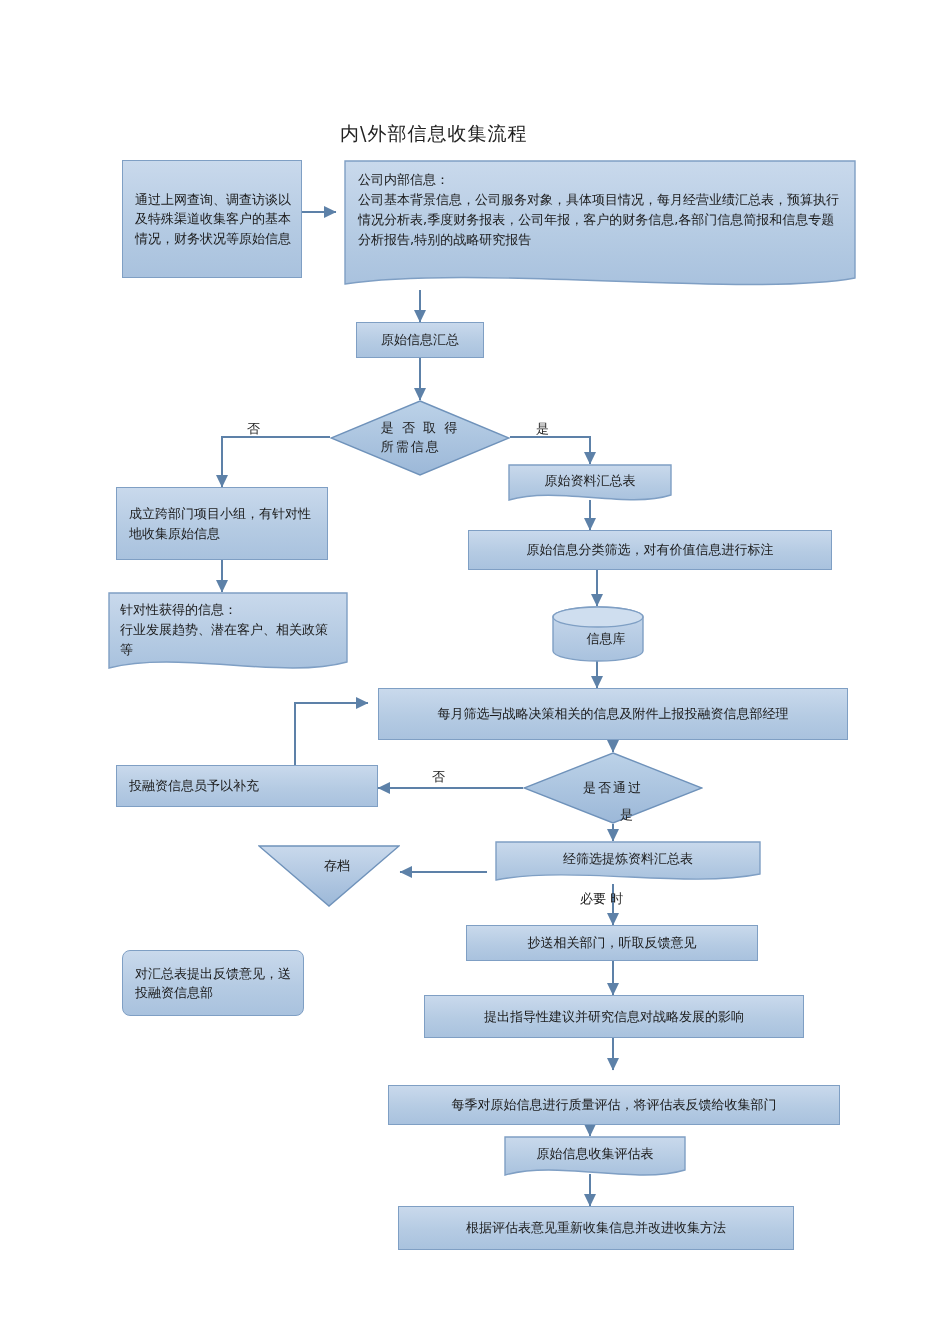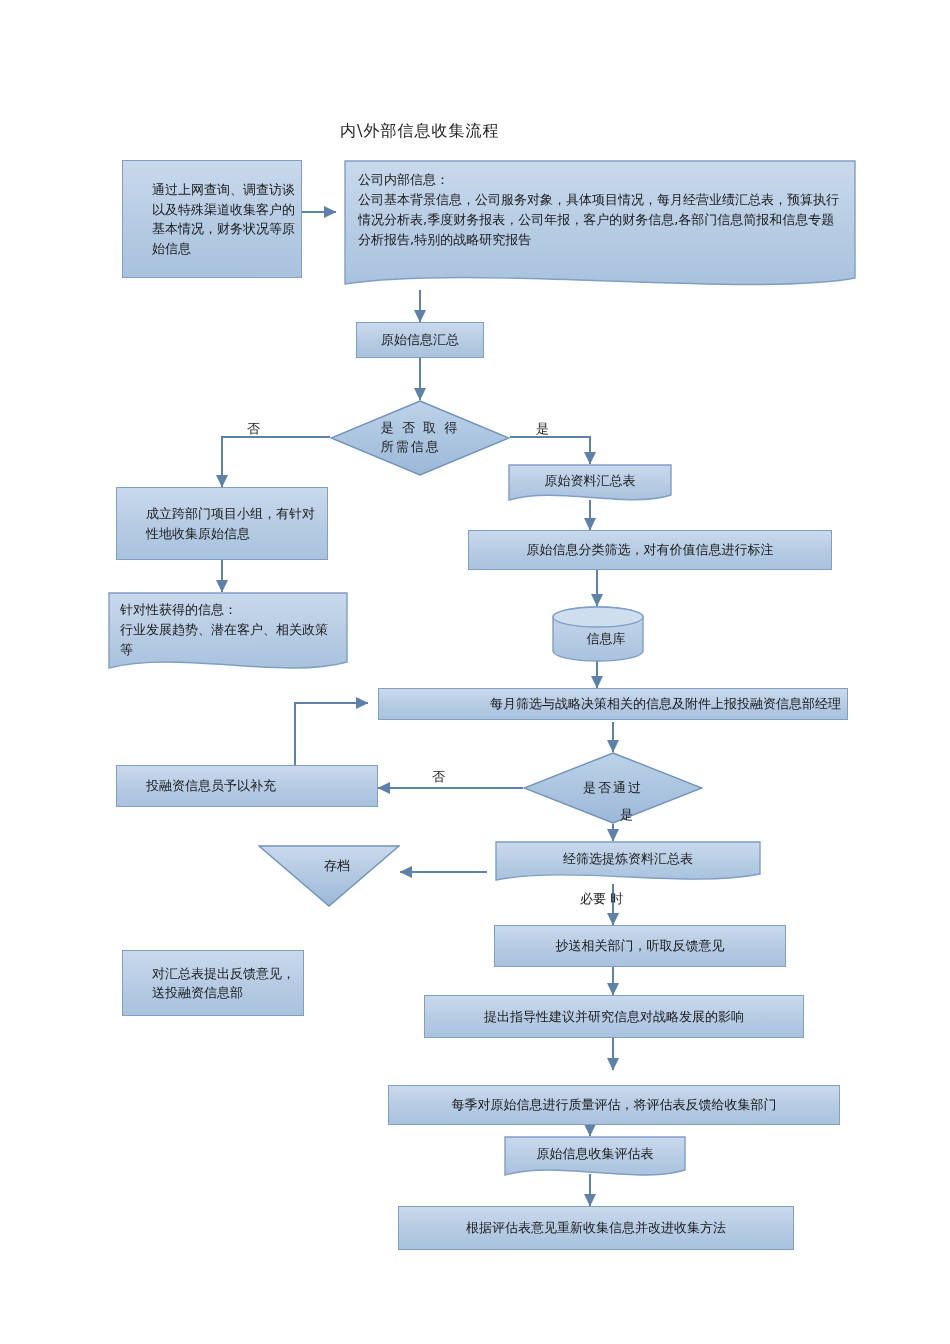--- a/index.html
+++ b/index.html
@@ -13,28 +13,28 @@
 
   .node{position:absolute;box-sizing:border-box;display:flex;align-items:center;
         justify-content:center;text-align:center;}
   
   .rect{
     background:linear-gradient(180deg,#c9d9ec 0%,#b5cbe3 55%,#a9c2de 100%);
     border:1px solid #7f9fc4;
     box-shadow:0 0 0 0 rgba(0,0,0,0);
   }
   .rect .txt{padding:2px 6px;line-height:1.5;}
-  .lead{ text-align:left; justify-content:flex-start;padding-left:17px;}
+  .lead{ text-align:left; justify-content:flex-start;}
   .lead .txt{padding-left:12px;}
 
   
   .doc{position:absolute;}
 
   .title{
-    position:absolute;font-size:16px;color:#222;letter-spacing:1px;
+    position:absolute;font-size:19px;color:#222;letter-spacing:1px;
     white-space:nowrap;
   }
   .edgelabel{position:absolute;font-size:13px;color:#222;white-space:nowrap;}
 
   .diamond-wrap{position:absolute;}
   .diamond-label{position:absolute;left:0;top:0;width:100%;height:100%;
     display:flex;align-items:center;justify-content:center;
     font-size:13px;line-height:1.45;letter-spacing:2px;}
 
   .cyl-label,.tri-label{position:absolute;left:0;top:0;width:100%;height:100%;
@@ -196,21 +196,21 @@
           <stop offset="0%" stop-color="#c9d9ec"></stop>
             <stop offset="100%" stop-color="#a9c2de"></stop>
         </linearGradient>
       </defs>
       <path d="M1,11 a45,10 0 0 1 90,0 v34 a45,10 0 0 1 -90,0 z" fill="url(#gcyl)" stroke="#7f9fc4" stroke-width="1.4"></path>
       <ellipse cx="46" cy="11" rx="45" ry="10" fill="#cfdeef" stroke="#7f9fc4" stroke-width="1.4"></ellipse>
     </svg>
     <div class="cyl-label" style="padding-top:10px;box-sizing:border-box;">信息库</div>
   </div>
 
-  <div class="node rect" style="left:378px;top:688px;width:470px;height:32px;justify-content:flex-end;">
+  <div class="node rect" style="left:378px;top:688px;width:470px;height:52px;">
     <div class="txt f13">每月筛选与战略决策相关的信息及附件上报投融资信息部经理</div>
   </div>
 
   <div class="diamond-wrap" style="left:523px;top:752px;width:180px;height:72px;">
     <svg width="180" height="72" viewBox="0 0 180 72">
       <polygon points="90,1 179,36 90,71 1,36" fill="url(#gdia1)" stroke="#6f92ba" stroke-width="1.4"></polygon>
     </svg>
     <div class="diamond-label">是否通过</div>
   </div>
 
@@ -245,25 +245,25 @@
         <linearGradient id="gtri" x1="0" y1="0" x2="0" y2="1">
           <stop offset="0%" stop-color="#c9d9ec"></stop>
             <stop offset="100%" stop-color="#9cb8d8"></stop>
         </linearGradient>
       </defs>
       <polygon points="1,1 141,1 71,61" fill="url(#gtri)" stroke="#6f92ba" stroke-width="1.4"></polygon>
     </svg>
     <div class="tri-label" style="padding-top:12px;">存档</div>
   </div>
 
-  <div class="node rect lead" style="left:122px;top:950px;width:182px;height:66px;">
+  <div class="node rect lead" style="left:122px;top:950px;width:182px;height:66px;border-radius:8px;">
     <div class="txt f13">对汇总表提出反馈意见，送投融资信息部</div>
   </div>
 
-  <div class="node rect" style="left:494px;top:925px;width:292px;height:42px;justify-content:center;">
+  <div class="node rect" style="left:466px;top:925px;width:292px;height:36px;justify-content:center;">
     <div class="txt f13">抄送相关部门，听取反馈意见</div>
   </div>
 
   <div class="node rect" style="left:424px;top:995px;width:380px;height:43px;">
     <div class="txt f13">提出指导性建议并研究信息对战略发展的影响</div>
   </div>
 
   <div class="node rect" style="left:388px;top:1070px;width:452px;height:40px;margin-top:15px;">
     <div class="txt f13">每季对原始信息进行质量评估，将评估表反馈给收集部门</div>
   </div>

